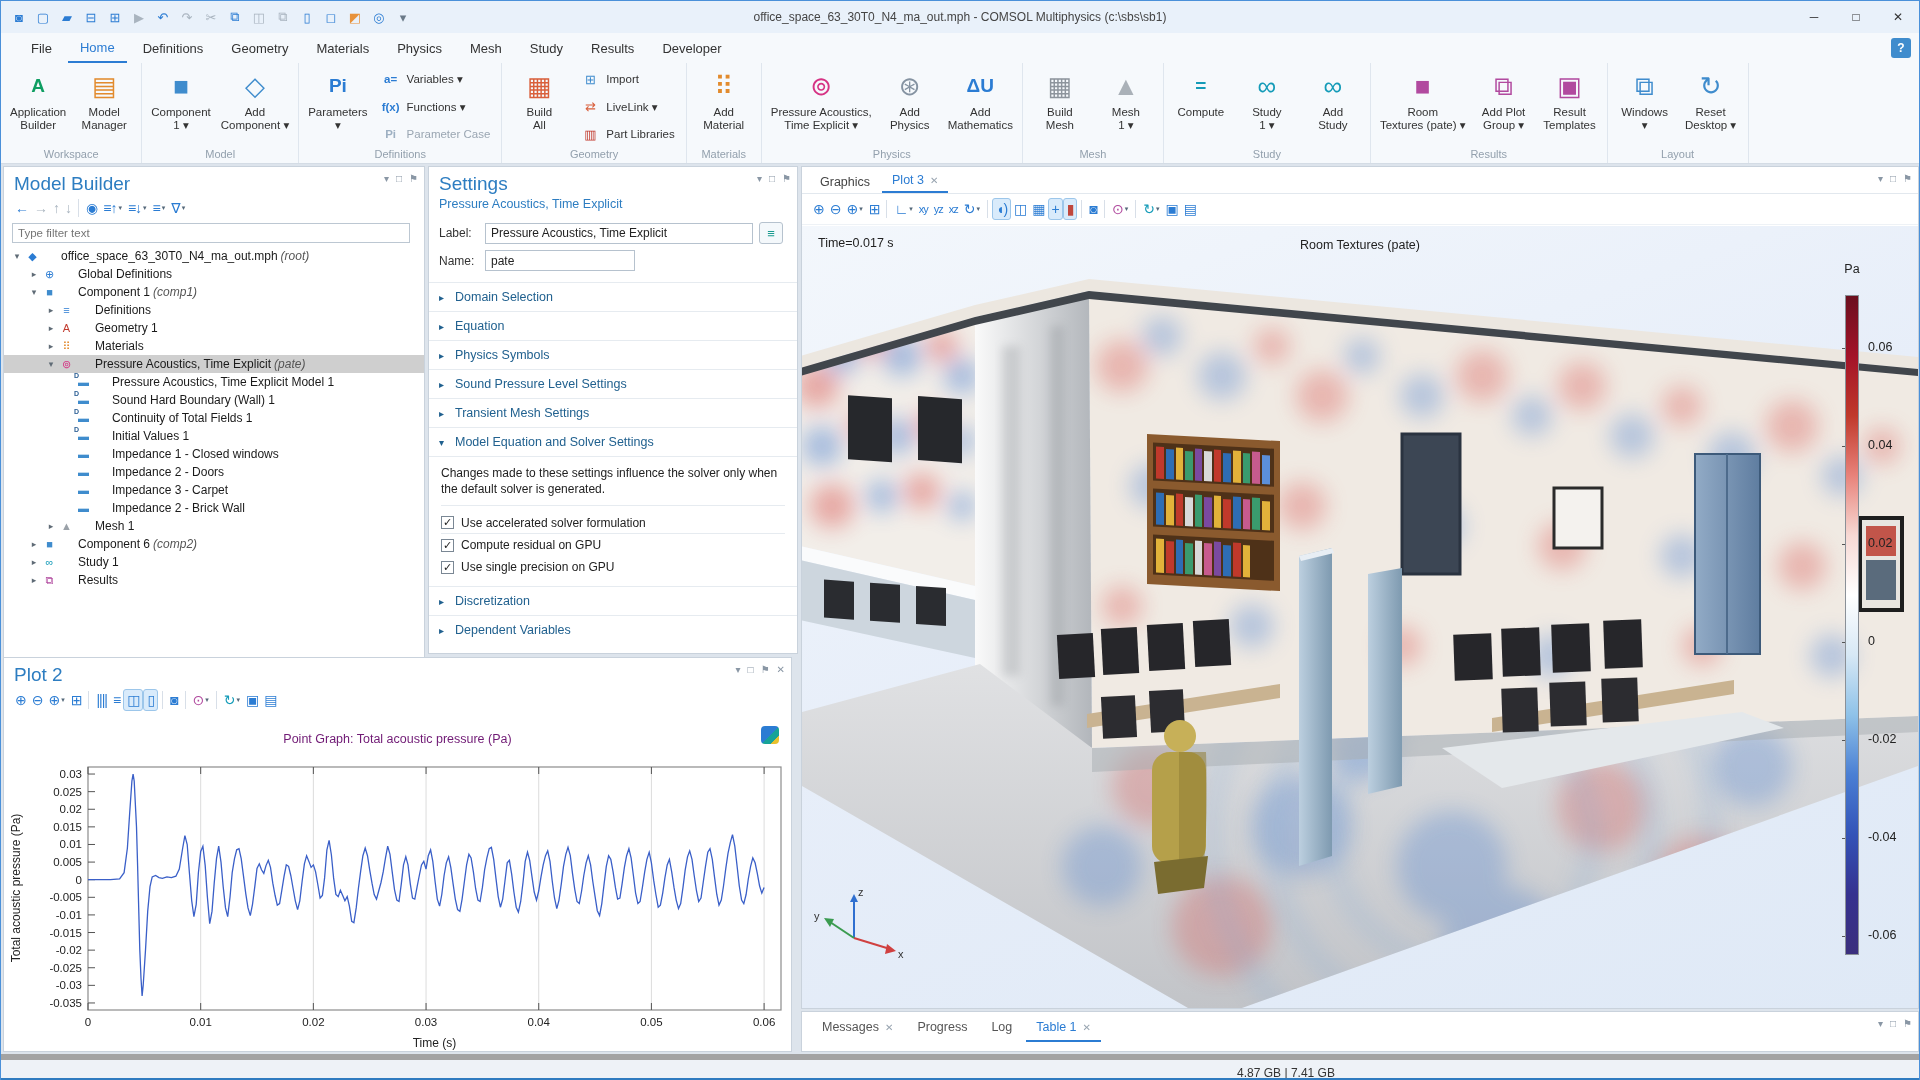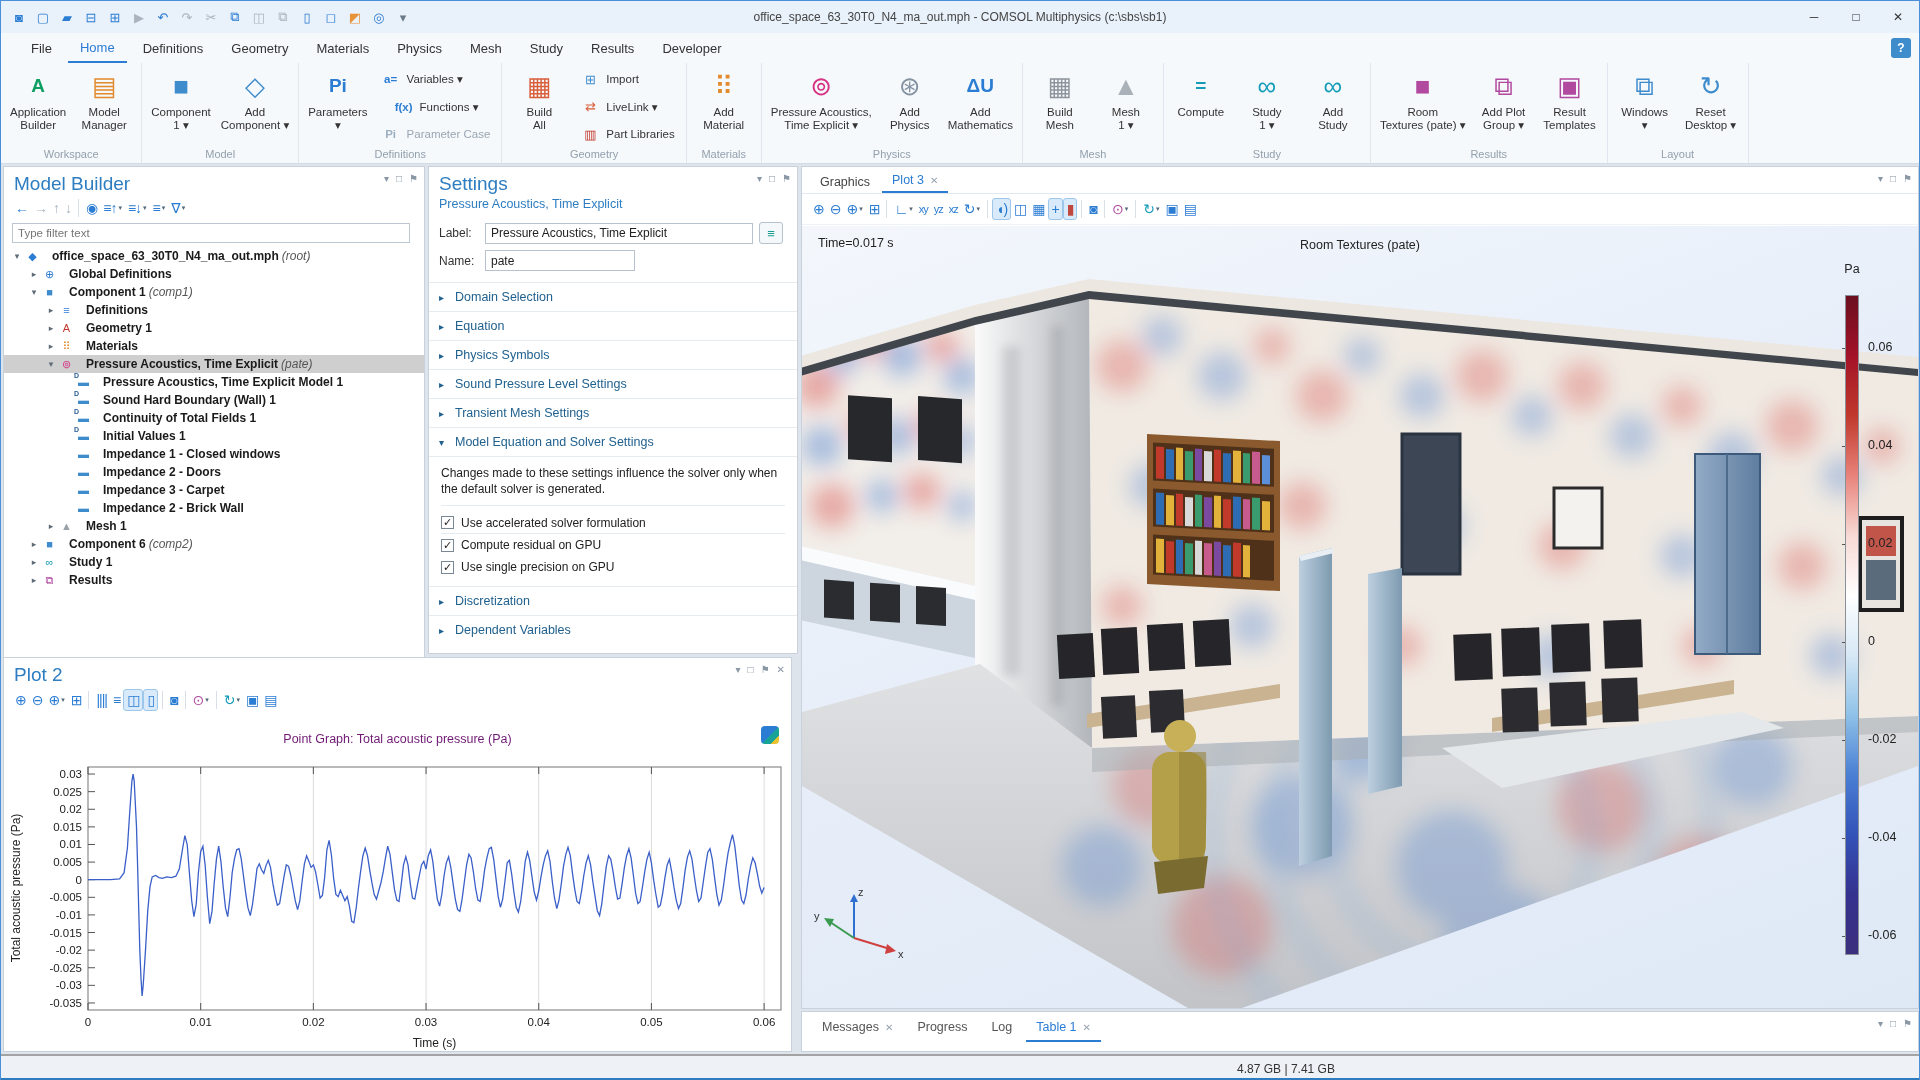--- a/index.html
+++ b/index.html
@@ -54,21 +54,21 @@
   
   #mb-panel { left:2px; top:165px; width:422px; height:588px; }
   #mb-toolbar { padding:2px 8px; }
   #mb-filter { margin:2px 8px; width:398px; height:20px; border:1px solid #bcc7d2; font-size:11.5px; padding:0 5px; color:#333; font-family:"Liberation Sans",sans-serif; }
   #mb-tree { overflow:hidden; height:368px; padding-top:2px; }
   .tree-row { height:18px; display:flex; align-items:center; font-size:12px; color:#1a1a1a; white-space:nowrap; }
   .tree-row.sel { background:#cfcfcf; }
   .tw { width:14px; font-size:9px; color:#5f6b76; text-align:center; }
   .ti { width:17px; text-align:center; font-size:11px; position:relative; }
   .ti .dflag { position:absolute; left:-1px; top:-4px; font-size:7px; font-weight:bold; color:#2b5e94; }
-  .tl { margin-left:11px;font-weight:bold; }
+  .tl { margin-left:20px; }
   .tsfx { font-style:italic; color:#555; margin-left:3px; }
 
   
   #settings-panel { left:427px; top:165px; width:370px; height:488px; }
   #settings-sub { font-size:12.5px; color:#2d7dc1; padding:2px 10px 8px 10px; }
   .field-row { display:flex; align-items:center; padding:3px 10px; gap:6px; }
   .field-lbl { font-size:12px; color:#333; width:40px; }
   .field-inp { height:21px; border:1px solid #b6c2ce; font-size:12px; padding:0 5px; color:#222; font-family:"Liberation Sans",sans-serif; }
   #lbl-inp { width:268px; }
   #name-inp { width:150px; }
@@ -109,21 +109,21 @@
   .cb-tick-label { position:absolute; left:1066px; font-size:12.5px; color:#222; }
   .cb-tick { position:absolute; left:1040px; width:3px; height:1px; background:#555; }
 
   
   #bottom-panel { left:800px; top:1010px; width:1118px; height:41px; }
   #bottom-tabs { display:flex; padding-left:10px; gap:4px; height:100%; align-items:flex-start; }
   .btab { display:flex; align-items:center; gap:6px; padding:8px 10px 6px 10px; font-size:12.5px; color:#555; }
   .btab.active { color:#2b7cd3; border-bottom:2px solid #2b7cd3; }
 
   
-  #statusbar { position:absolute; left:0; top:1053px; width:100%; height:27px; background:#eef2f7; border-top:2px solid #a3a3a3; }
+  #statusbar { position:absolute; left:0; top:1053px; width:100%; height:27px; background:#eef2f7; border-top:6px solid #a3a3a3; }
   #status-text { position:absolute; left:1285px; top:6px; transform:translateX(-50%); font-size:12px; color:#333; }
   #status-accent { position:absolute; left:0; bottom:0; width:100%; height:3px; background:#2f7bc0; }
 </style>
 </head>
 <body>
 
 <div id="app">
 
   <div id="titlebar">
     <div id="qat">
@@ -206,21 +206,21 @@
             <div class="rb-icn txt" style="color: rgb(43, 124, 211);">Pi</div>
             <div class="rb-lbl">Parameters
 ▾</div>
           </div>
           <div class="rib-stack">
             <div class="rib-small">
               <span class="rs-icn txt" style="color: rgb(43, 124, 211);">a=</span>
               <span class="rs-lbl">Variables ▾</span>
             </div>
             <div class="rib-small">
-              <span class="rs-icn txt" style="color: rgb(43, 124, 211); margin-left: 13px;">f(x)</span>
+              <span class="rs-icn txt" style="color: rgb(43, 124, 211);">f(x)</span>
               <span class="rs-lbl">Functions ▾</span>
             </div>
             <div class="rib-small dis">
               <span class="rs-icn txt" style="color: rgb(157, 176, 194);">Pi</span>
               <span class="rs-lbl">Parameter Case</span>
             </div>
           </div>
         </div>
         <div class="rib-glabel">Definitions</div>
       </div>

